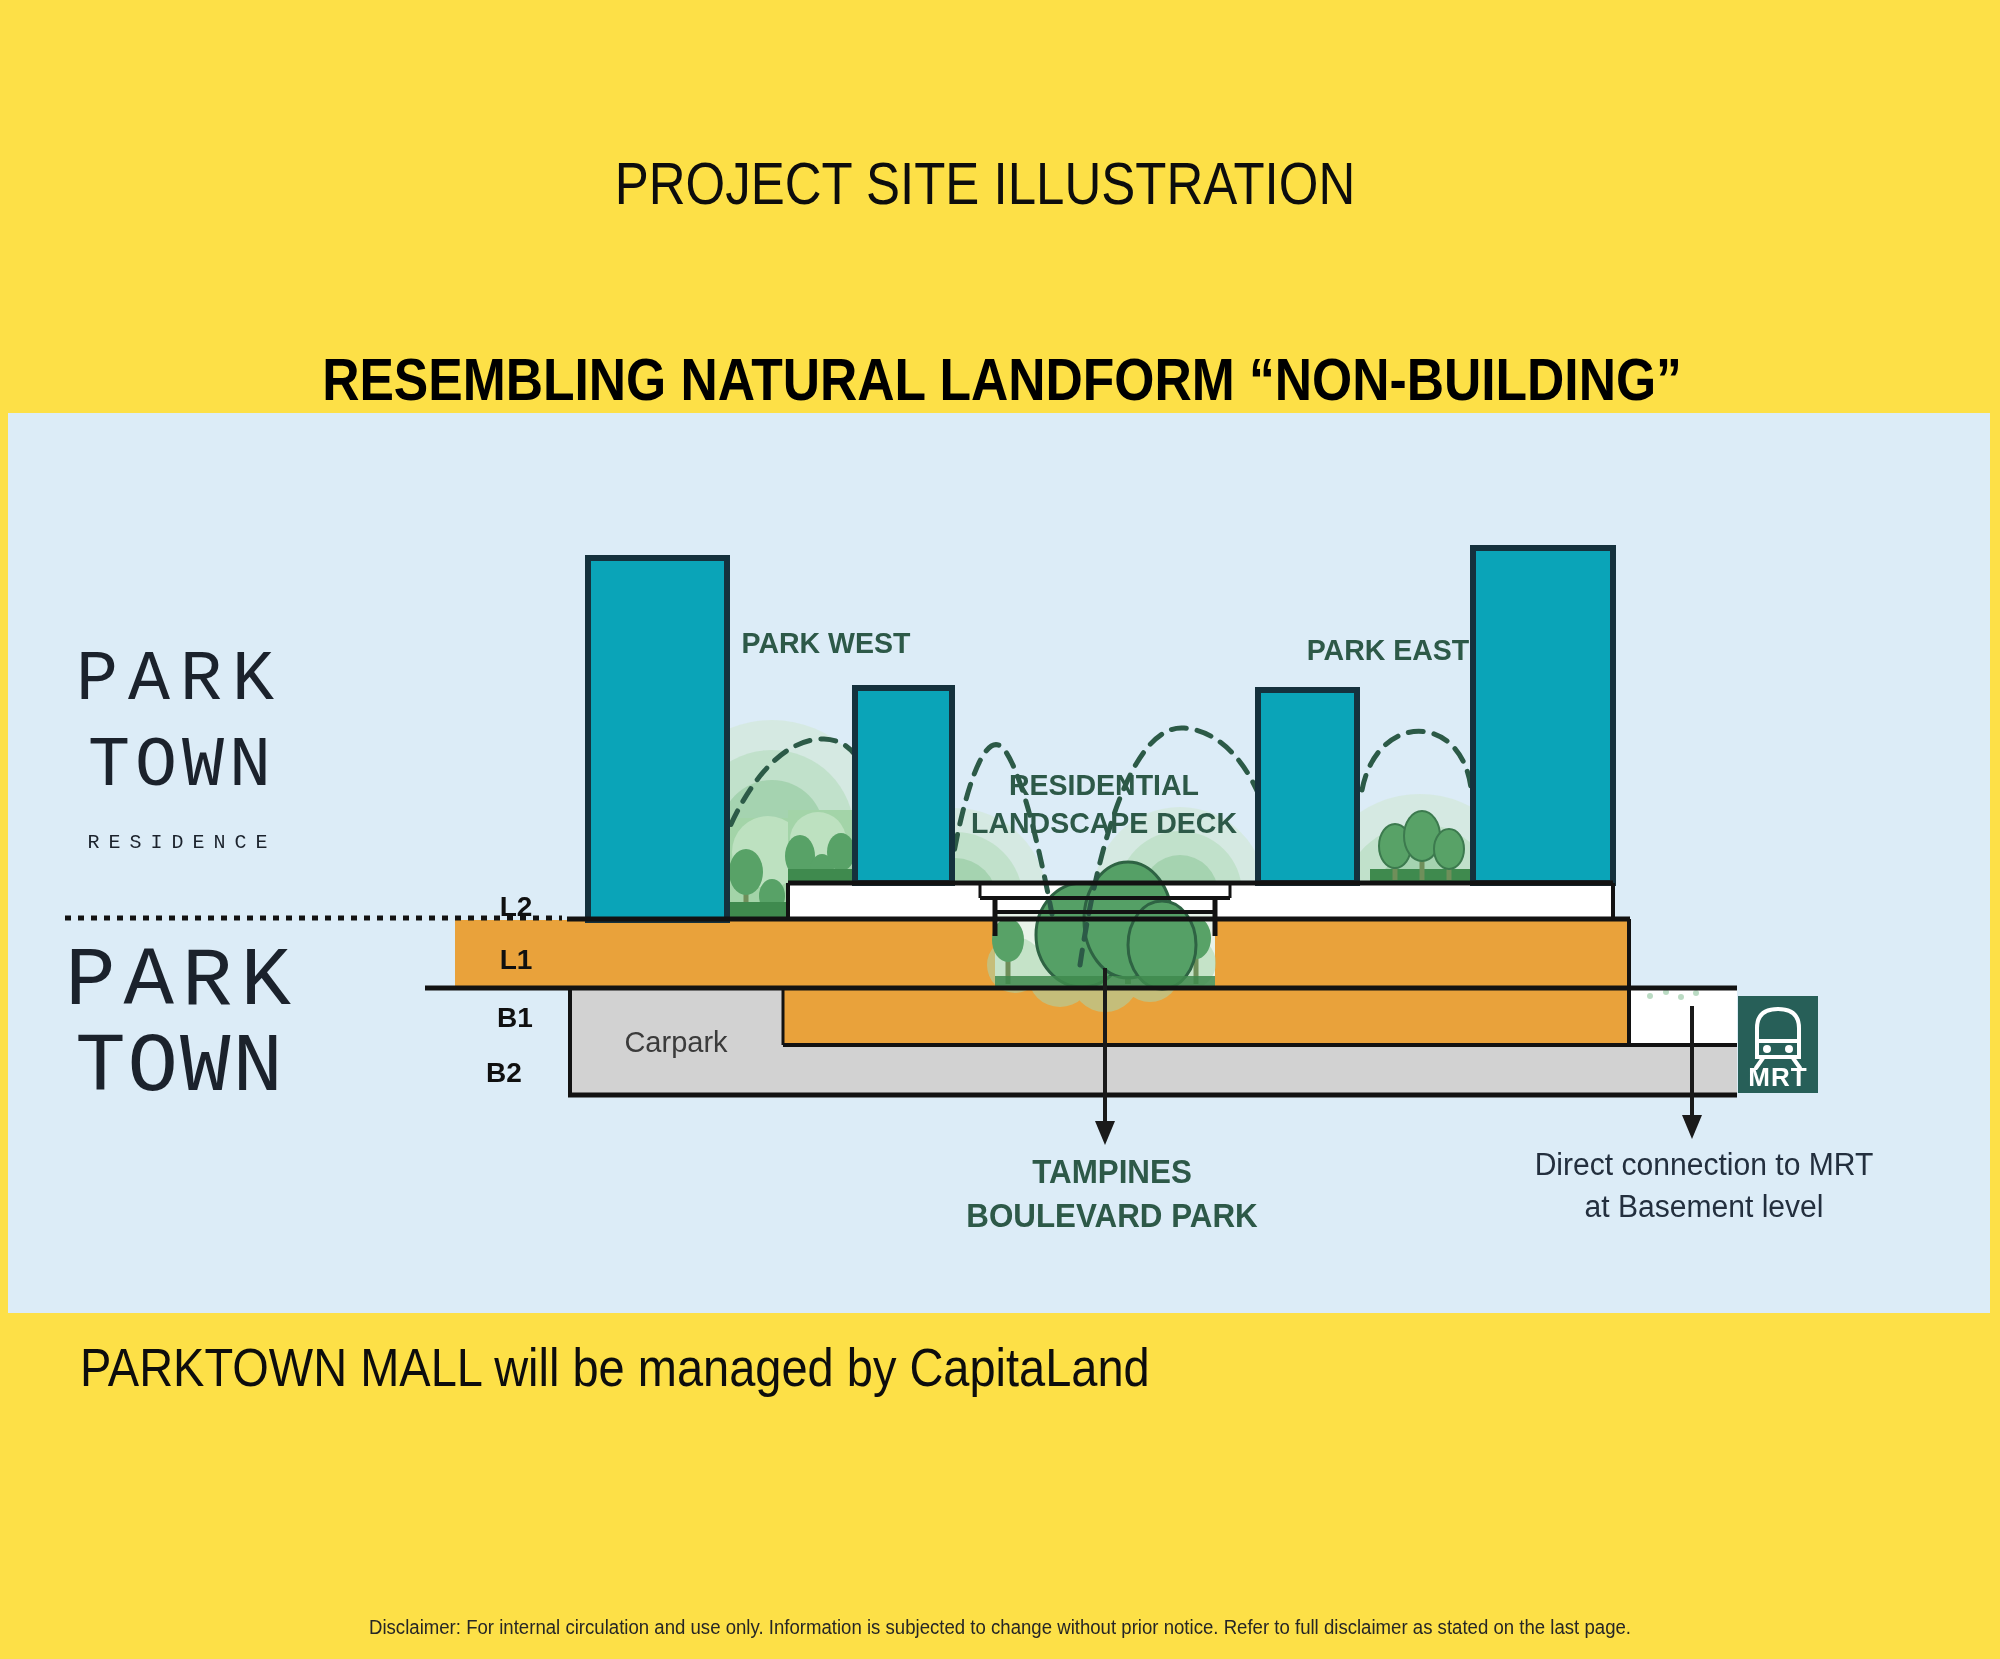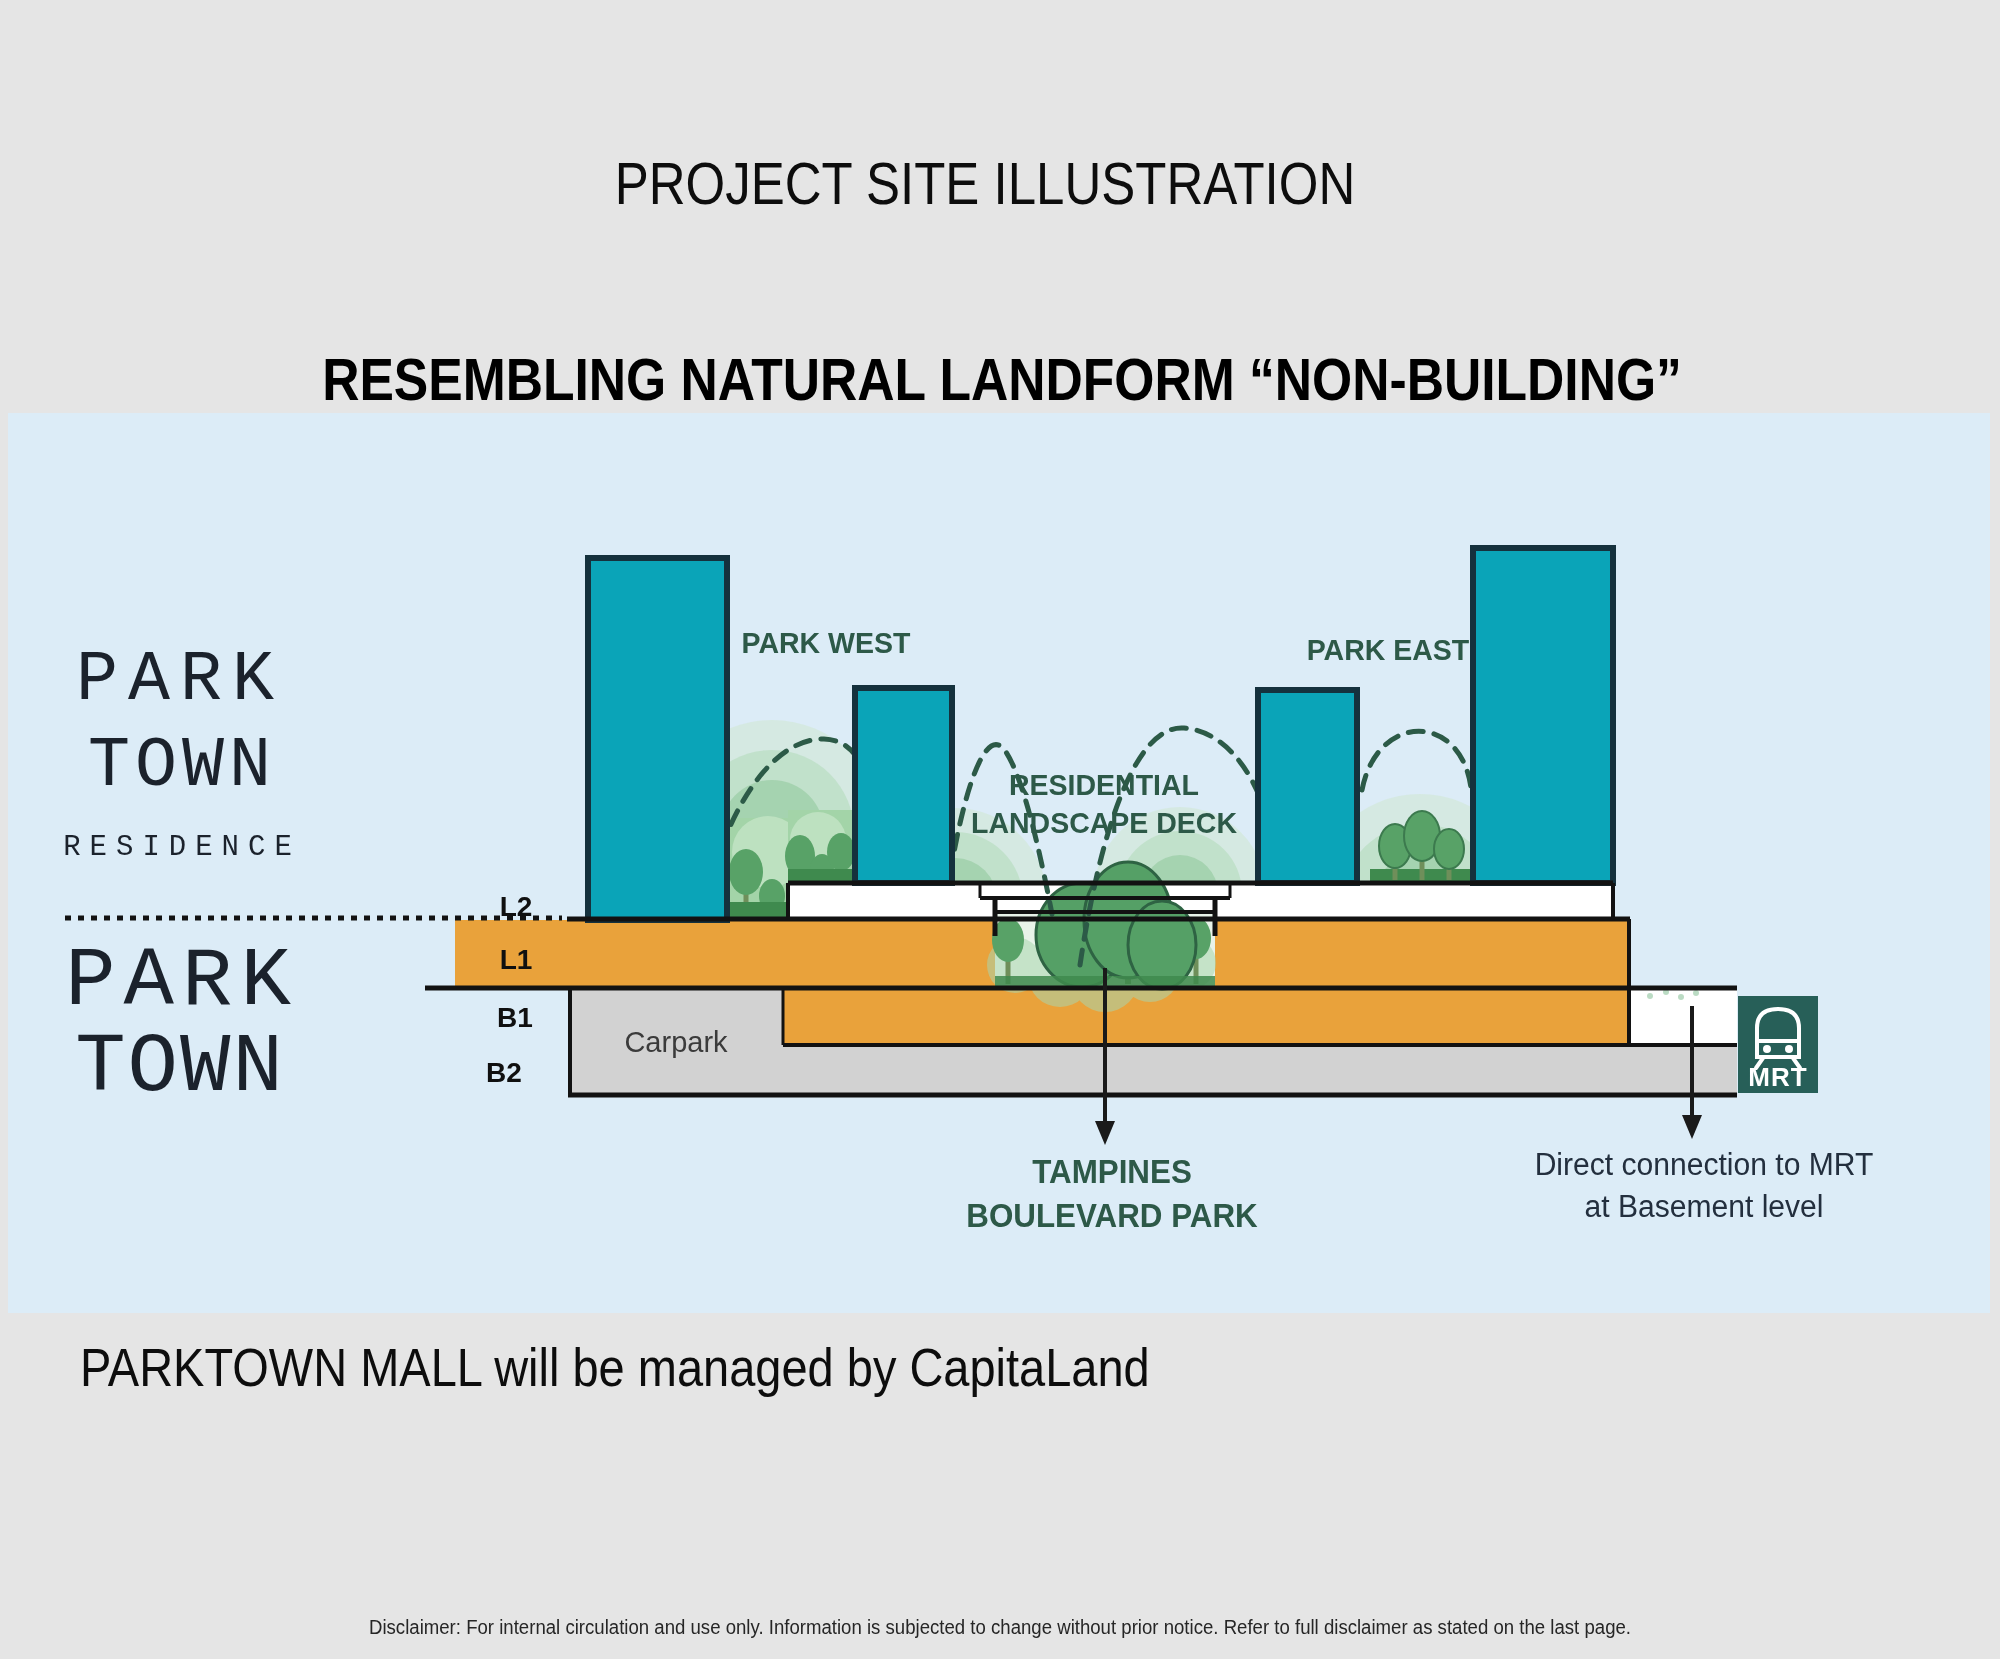--- a/index.html
+++ b/index.html
@@ -7,33 +7,33 @@
     --tower-fill:#0aa4b8;
     --tower-outline:#15313d;
     --deck-orange:#e9a23b;
     --carpark-gray:#d2d2d2;
     --line-black:#121212;
     --label-green:#2d5948;
     --mrt-green:#275f58;
     --text-dark:#1b222c;
   }
   html,body{margin:0;padding:0;background:#ffffff;}
-  .page{position:relative;width:2000px;height:1659px;background:#e5e5e5;overflow:hidden;
+  .page{position:relative;width:2000px;height:1659px;background:#fde047;overflow:hidden;
         font-family:"Liberation Sans",sans-serif;color:#111;}
   .abs{position:absolute;}
   .title{top:152px;left:985px;font-size:60px;font-weight:400;color:#0d0d0d;white-space:nowrap;
          transform:translateX(-50%) scaleX(.85);transform-origin:center top;line-height:1.05;}
   .subtitle{top:348px;left:1002px;font-size:60px;font-weight:700;color:#000;white-space:nowrap;
          transform:translateX(-50%) scaleX(.86);transform-origin:center top;line-height:1.05;}
   .panel{left:8px;top:413px;width:1982px;height:900px;background:var(--panel-bg);}
   .diagram-svg{left:0;top:413px;width:2000px;height:900px;}
   .logo-line{color:var(--text-dark);font-family:Liberation Mono, monospace;white-space:nowrap;line-height:1;}
   .logo1-l1{top:646px;left:180px;font-size:70px;letter-spacing:10px;transform:translateX(-50%);}
   .logo1-l2{top:732px;left:182px;font-size:70px;letter-spacing:5px;transform:translateX(-50%);}
-  .logo1-l3{top:833px;left:182px;font-size:29px;letter-spacing:9px;transform:translateX(-50%);}
+  .logo1-l3{top:833px;left:182px;font-size:20px;letter-spacing:9px;transform:translateX(-50%);}
   .logo2-l1{top:940px;left:182px;font-size:84px;letter-spacing:8px;transform:translateX(-50%);}
   .logo2-l2{top:1026px;left:180px;font-size:84px;letter-spacing:2px;transform:translateX(-50%);}
   .glabel{color:var(--label-green);font-weight:700;white-space:nowrap;text-align:center;line-height:1.25;
           transform:translateX(-50%) scaleX(.95);transform-origin:center top;}
   .park-west{top:624px;left:826px;font-size:30px;}
   .park-east{top:631px;left:1388px;font-size:30px;}
   .res-deck{top:766px;left:1104px;font-size:30px;line-height:38px;}
   .tampines{top:1150px;left:1112px;font-size:33px;line-height:44px;}
   .direct{top:1144px;left:1704px;font-size:31px;font-weight:400;color:#232f3e;text-align:center;
           white-space:nowrap;line-height:42px;transform:translateX(-50%) scaleX(.97);transform-origin:center top;}

